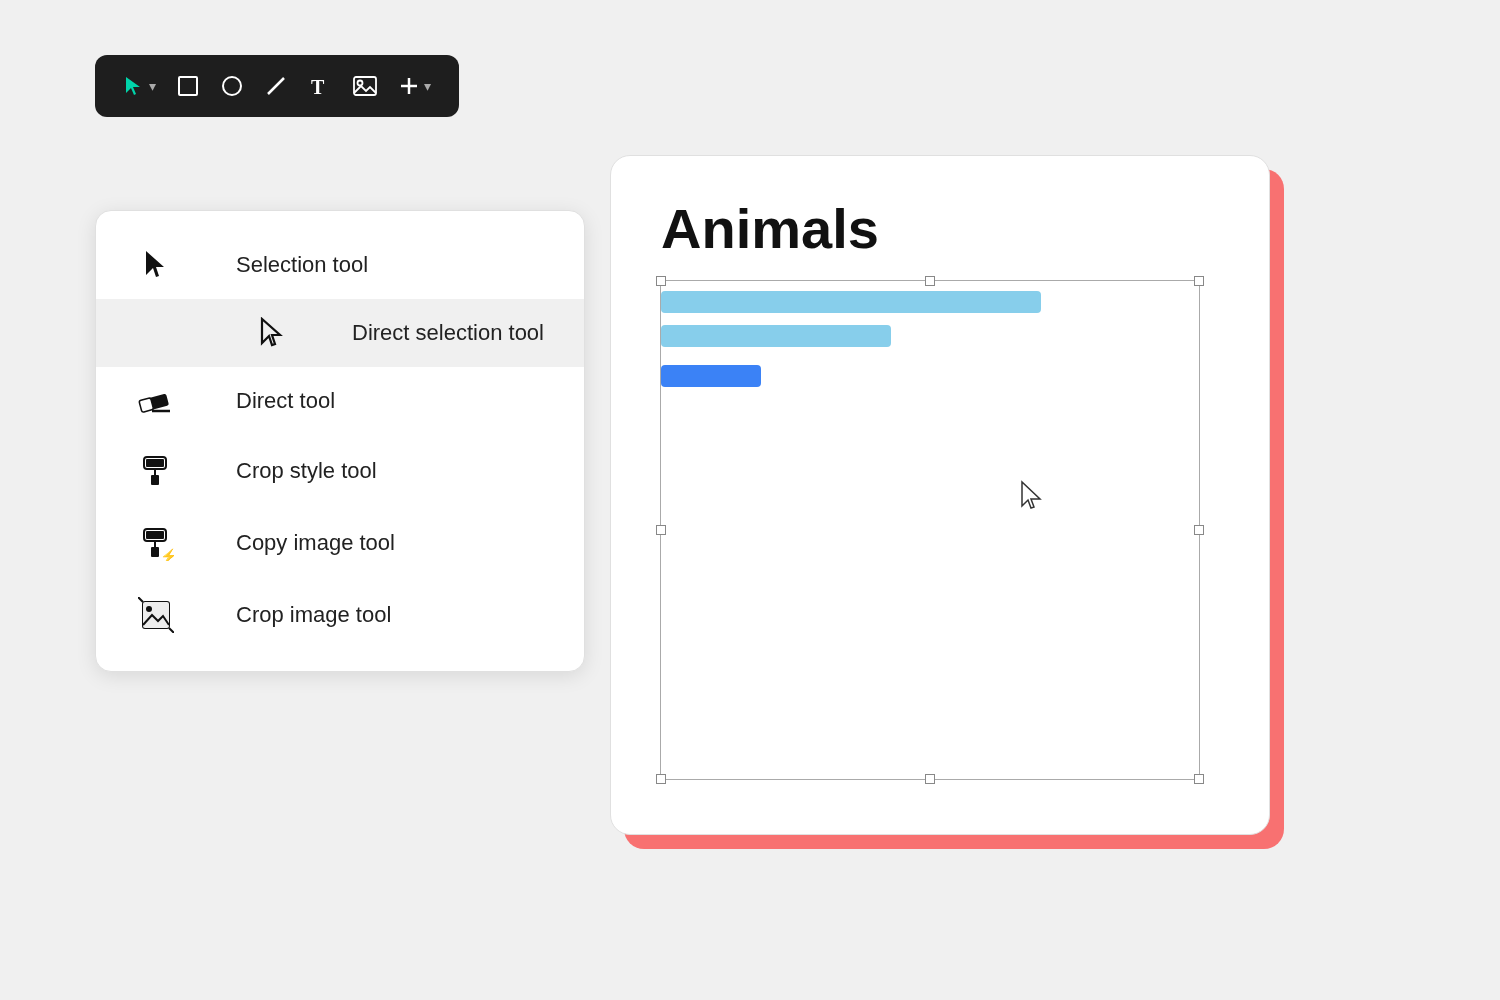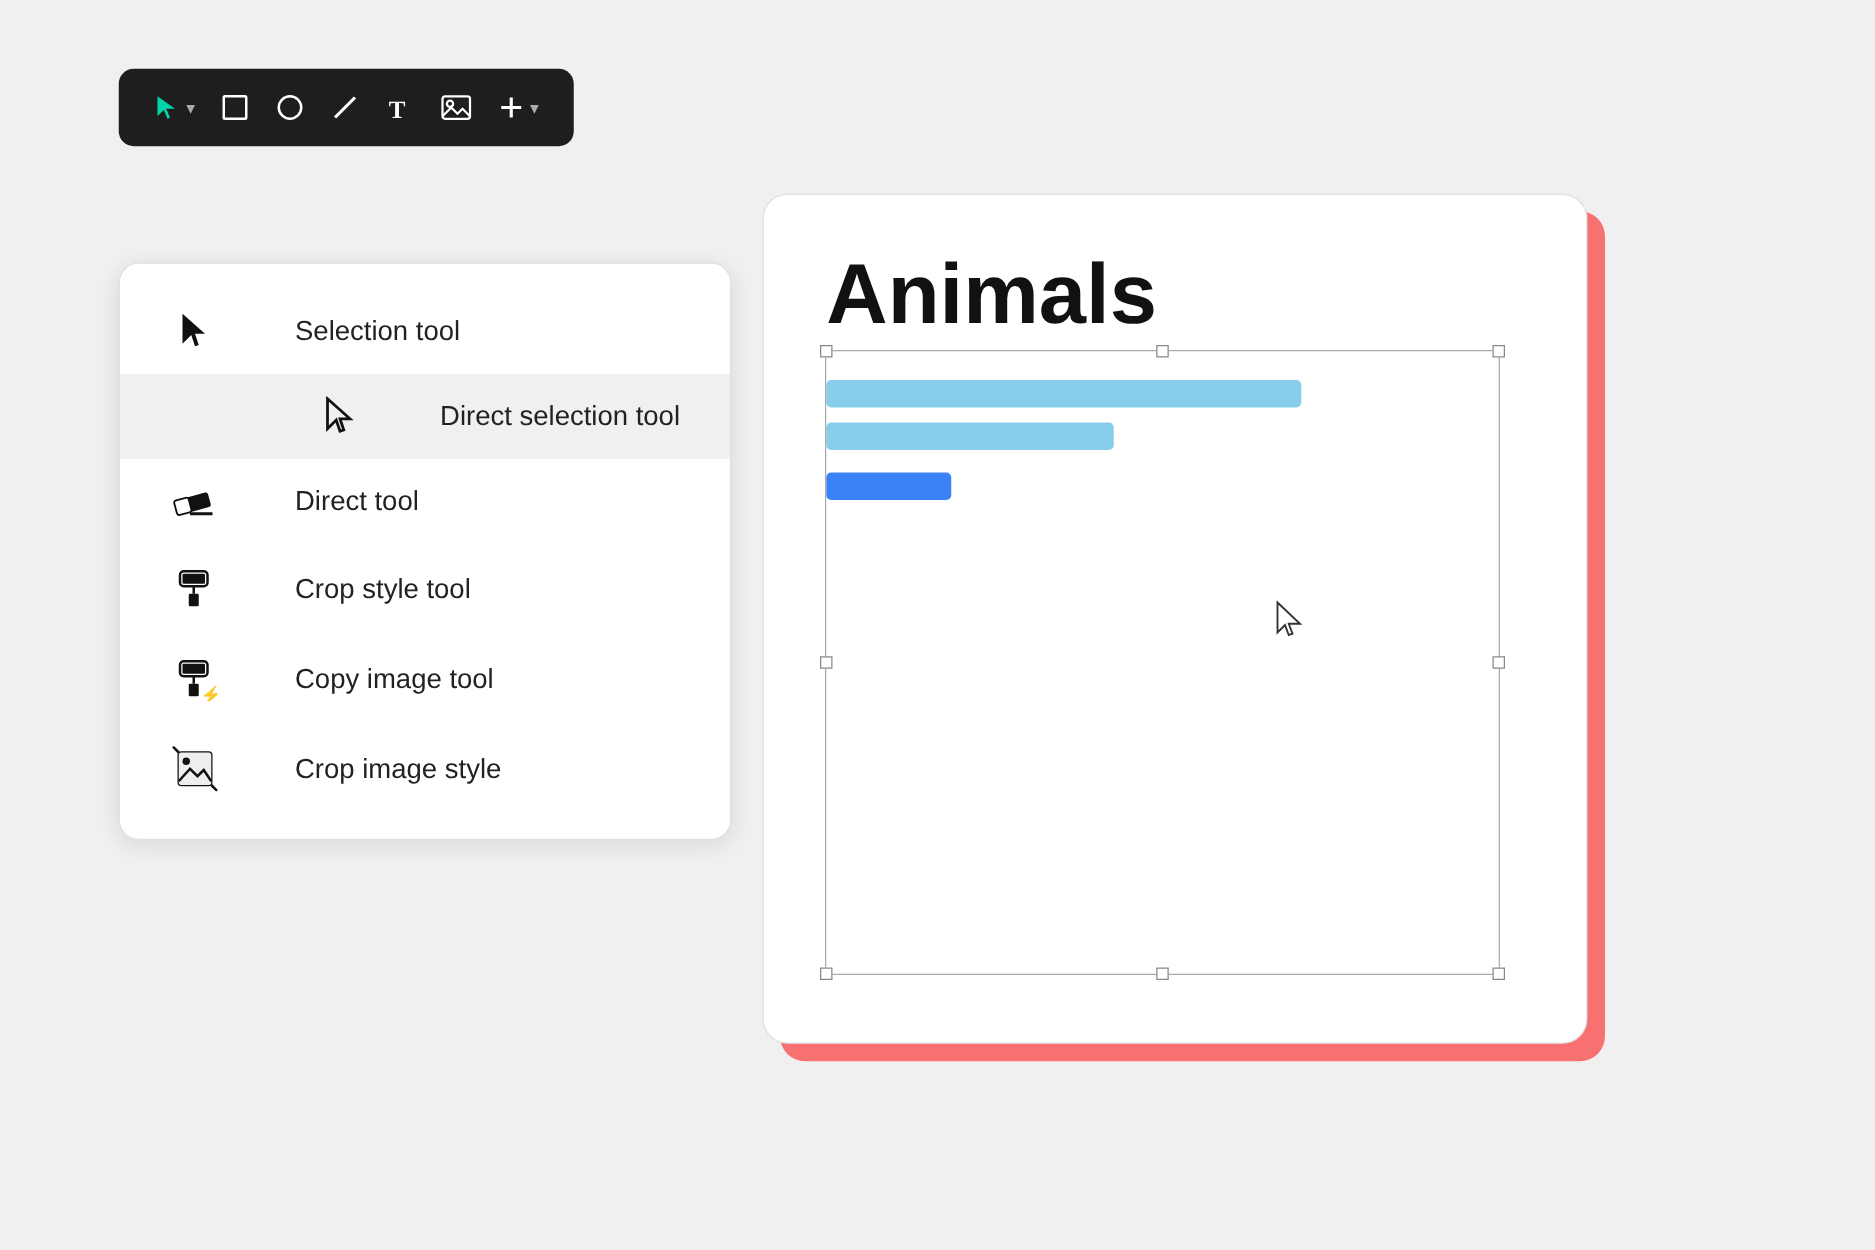--- a/index.html
+++ b/index.html
@@ -92,21 +92,21 @@
       width: 660px;
       height: 680px;
       background: white;
       border-radius: 20px;
       border: 1px solid #e0e0e0;
       overflow: hidden;
       z-index: 5;
     }
 
     .card-title {
-      font-size: 68px;
+      font-size: 56px;
       font-weight: 900;
       color: #111;
       padding: 40px 50px 20px;
     }
 
     .card-bar-1 {
       margin: 10px 50px 0;
       height: 22px;
       background: #87ceeb;
       border-radius: 4px;
@@ -286,21 +286,21 @@
 
         <rect x="5" y="5" width="26" height="26" rx="2" fill="none" stroke="#111" stroke-width="2"></rect>
         <rect x="5" y="5" width="26" height="26" rx="2" fill="#eee"></rect>
         <circle cx="11" cy="12" r="3" fill="#111"></circle>
         <polyline points="5,28 14,18 20,24 25,19 31,28" fill="none" stroke="#111" stroke-width="2"></polyline>
 
         <line x1="5" y1="5" x2="0" y2="0" stroke="#111" stroke-width="2"></line>
         <line x1="31" y1="31" x2="36" y2="36" stroke="#111" stroke-width="2"></line>
       </svg>
     </div>
-    <span>Crop image style</span>
+    <span>Crop image tool</span>
   </div>
 </div>
 
 <div class="card-shadow"></div>
 
 <div class="card">
   <div class="card-title">Animals</div>
   <div class="card-bar-1"></div>
   <div class="card-bar-2"></div>
   <div class="card-bar-3"></div>

